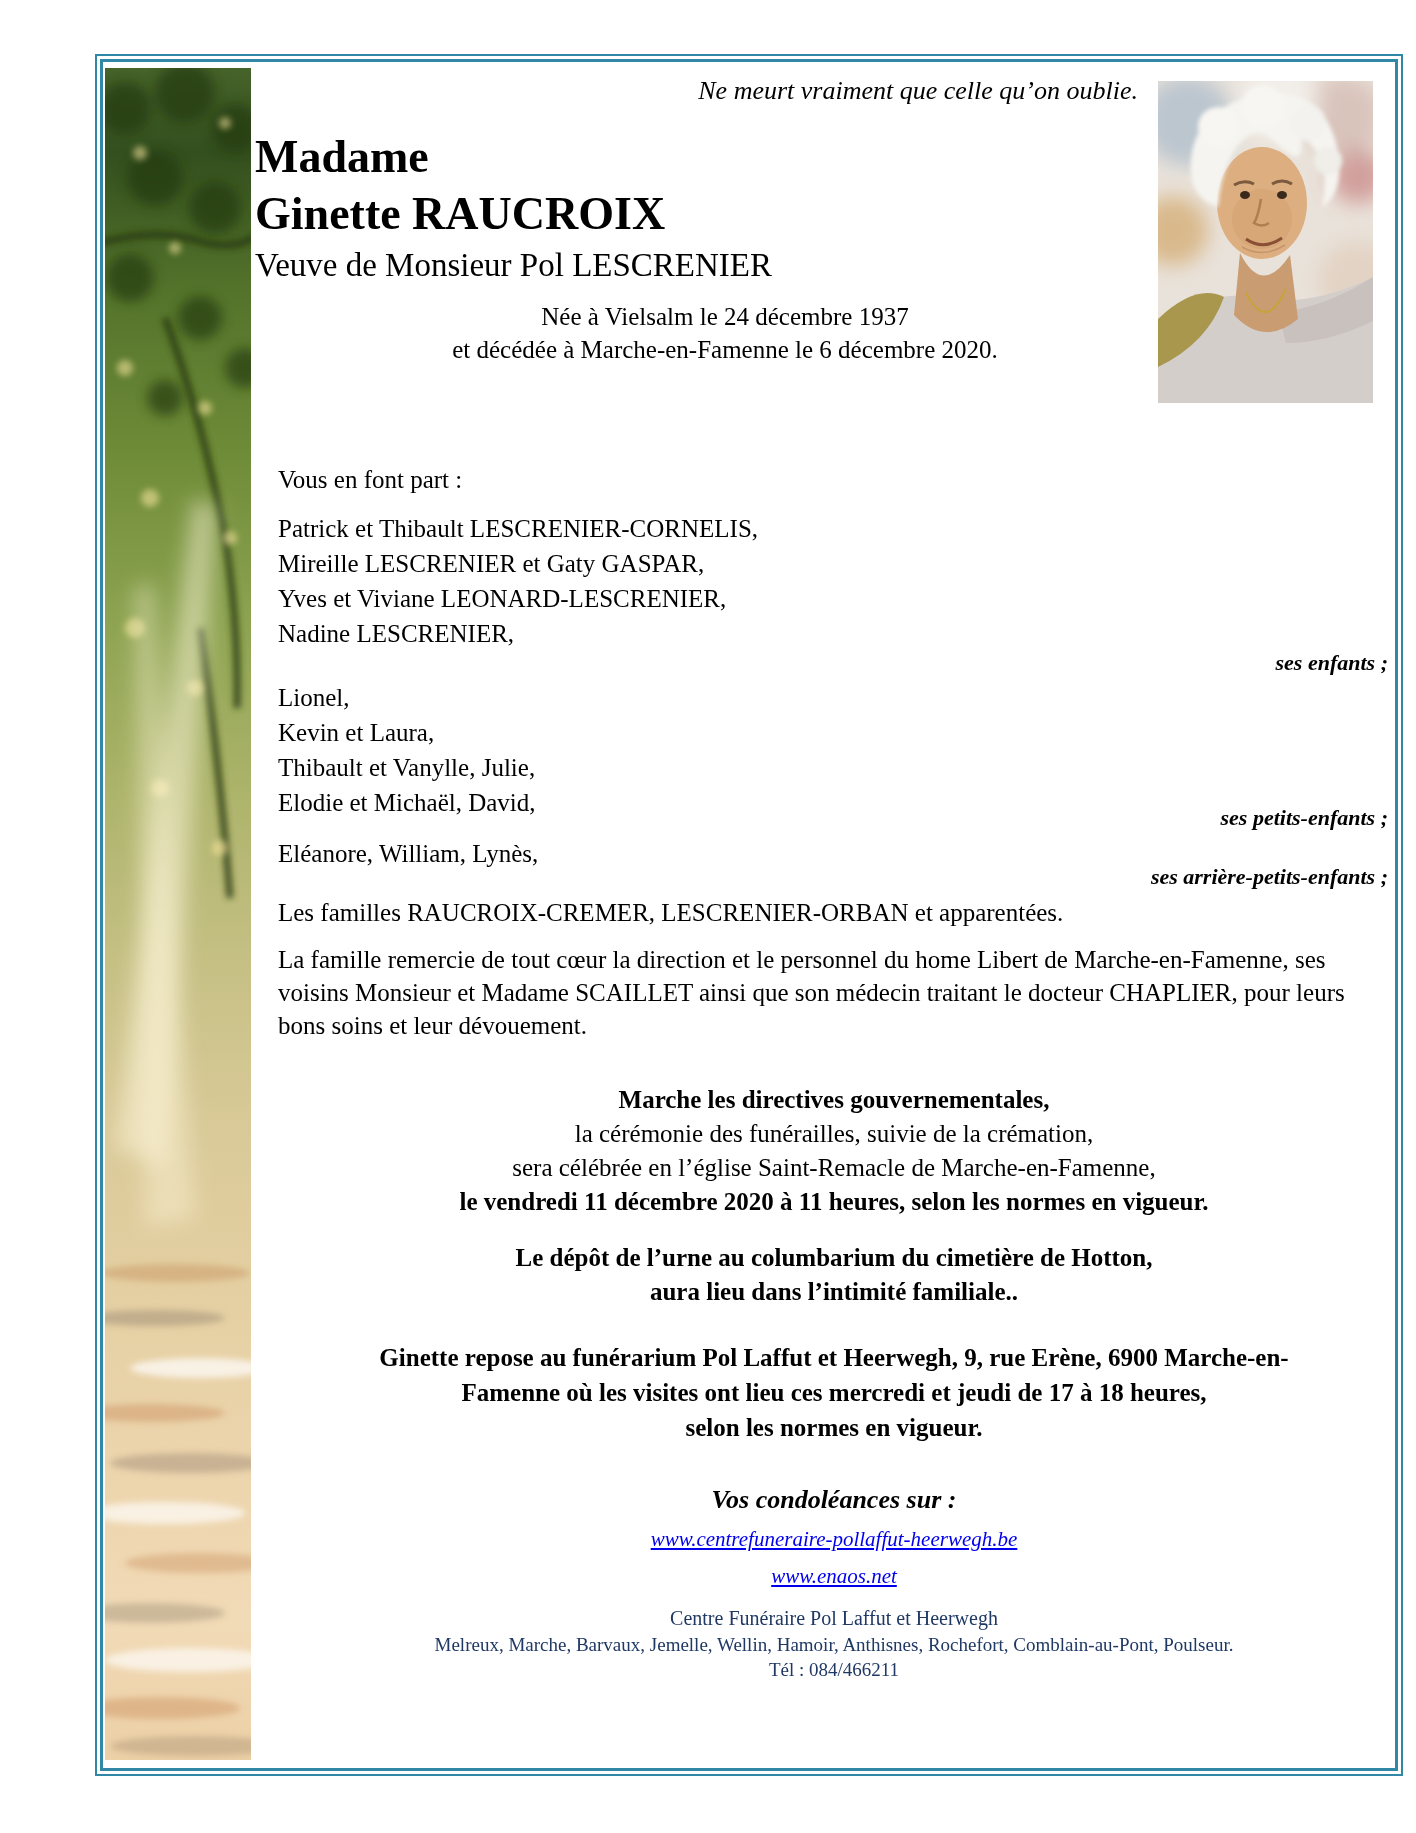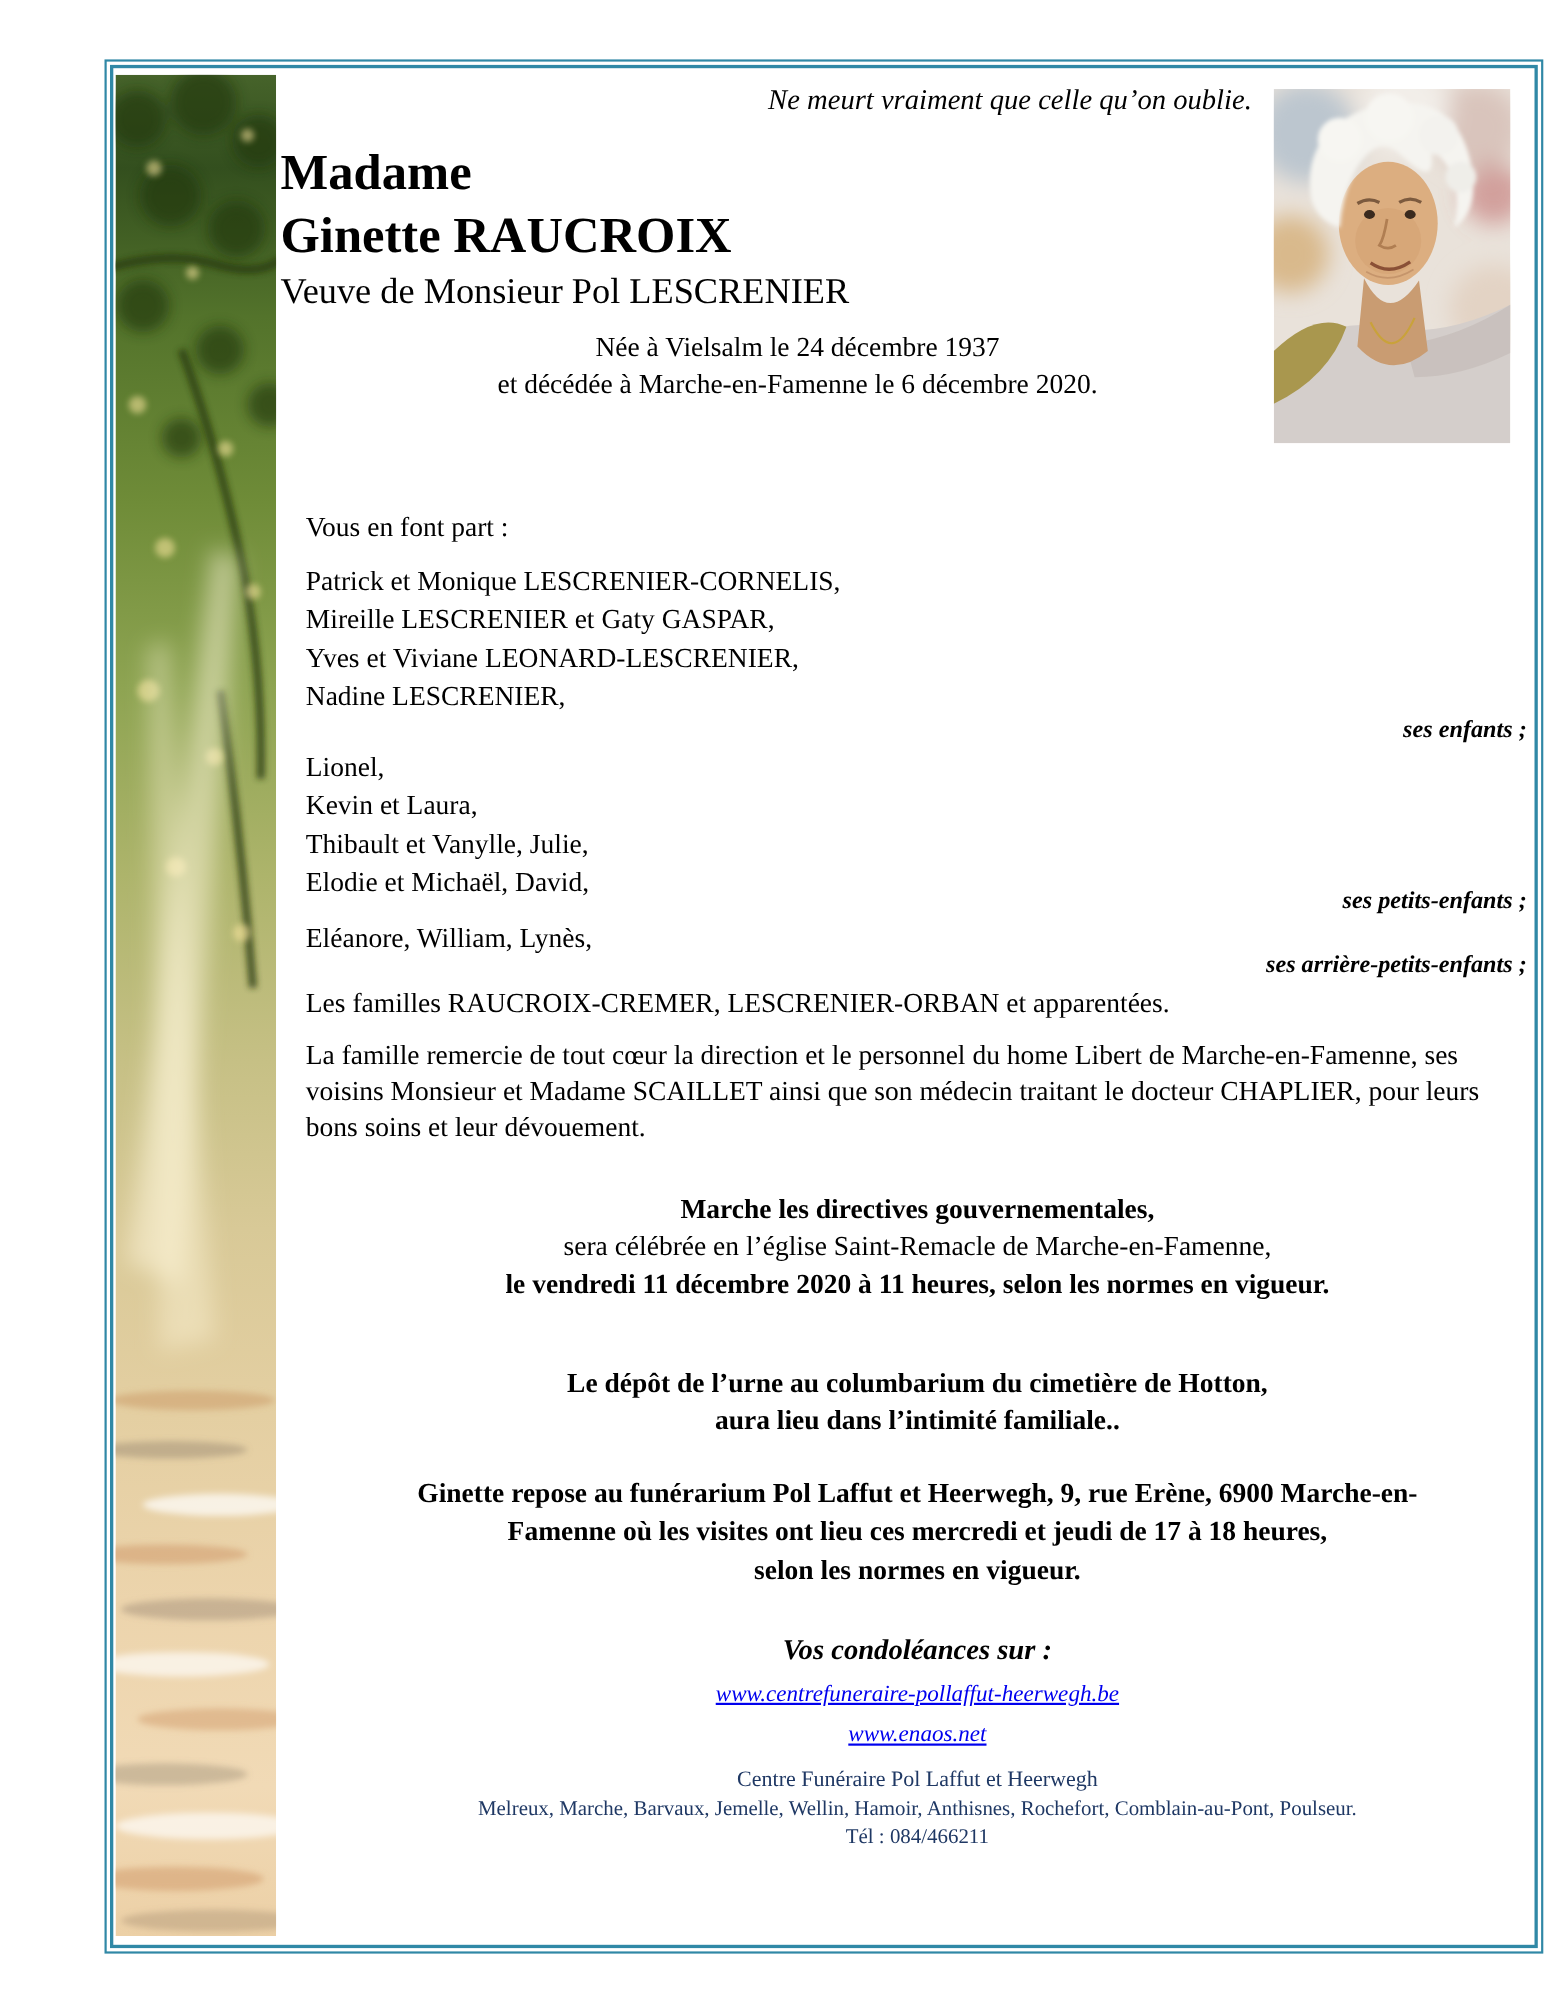--- a/index.html
+++ b/index.html
@@ -203,21 +203,21 @@
     <div class="subtitle">Veuve de Monsieur Pol LESCRENIER</div>
   </div>
   <div class="dates">
     <div>Née à Vielsalm le 24 décembre 1937</div>
     <div>et décédée à Marche-en-Famenne le 6 décembre 2020.</div>
   </div>
 
   <div class="intro">Vous en font part :</div>
 
   <div class="name-list list-children">
-    <div>Patrick et Monique LESCRENIER-CORNELIS,</div>
+    <div>Patrick et Thibault LESCRENIER-CORNELIS,</div>
     <div>Mireille LESCRENIER et Gaty GASPAR,</div>
     <div>Yves et Viviane LEONARD-LESCRENIER,</div>
     <div>Nadine LESCRENIER,</div>
   </div>
   <div class="rel-label lbl-children">ses enfants ;</div>
 
   <div class="name-list list-grandchildren">
     <div>Lionel,</div>
     <div>Kevin et Laura,</div>
     <div>Thibault et Vanylle, Julie,</div>
@@ -229,20 +229,21 @@
     <div>Eléanore, William, Lynès,</div>
   </div>
   <div class="rel-label lbl-greatgrandchildren">ses arrière-petits-enfants ;</div>
 
   <div class="families">Les familles RAUCROIX-CREMER, LESCRENIER-ORBAN et apparentées.</div>
 
   <div class="thanks">La famille remercie de tout cœur la direction et le personnel du home Libert de Marche-en-Famenne, ses voisins Monsieur et Madame SCAILLET ainsi que son médecin traitant le docteur CHAPLIER, pour leurs bons soins et leur dévouement.</div>
 
   <div class="center-block ceremony">
     <div class="bold">Marche les directives gouvernementales,</div>
+    <div>la cérémonie des funérailles, suivie de la crémation,</div>
     <div>sera célébrée en l’église Saint-Remacle de Marche-en-Famenne,</div>
     <div class="bold">le vendredi 11 décembre 2020 à 11 heures, selon les normes en vigueur.</div>
   </div>
 
   <div class="center-block urn">
     <div>Le dépôt de l’urne au columbarium du cimetière de Hotton,</div>
     <div>aura lieu dans l’intimité familiale..</div>
   </div>
 
   <div class="center-block visits">

